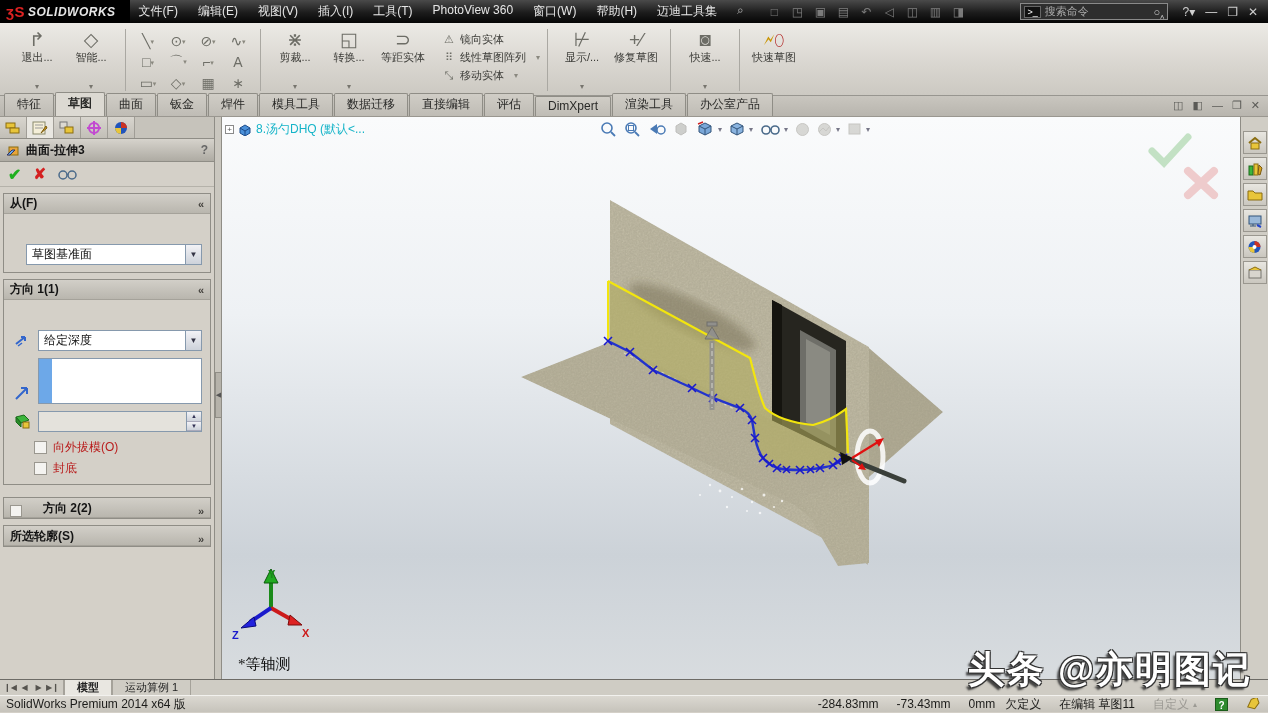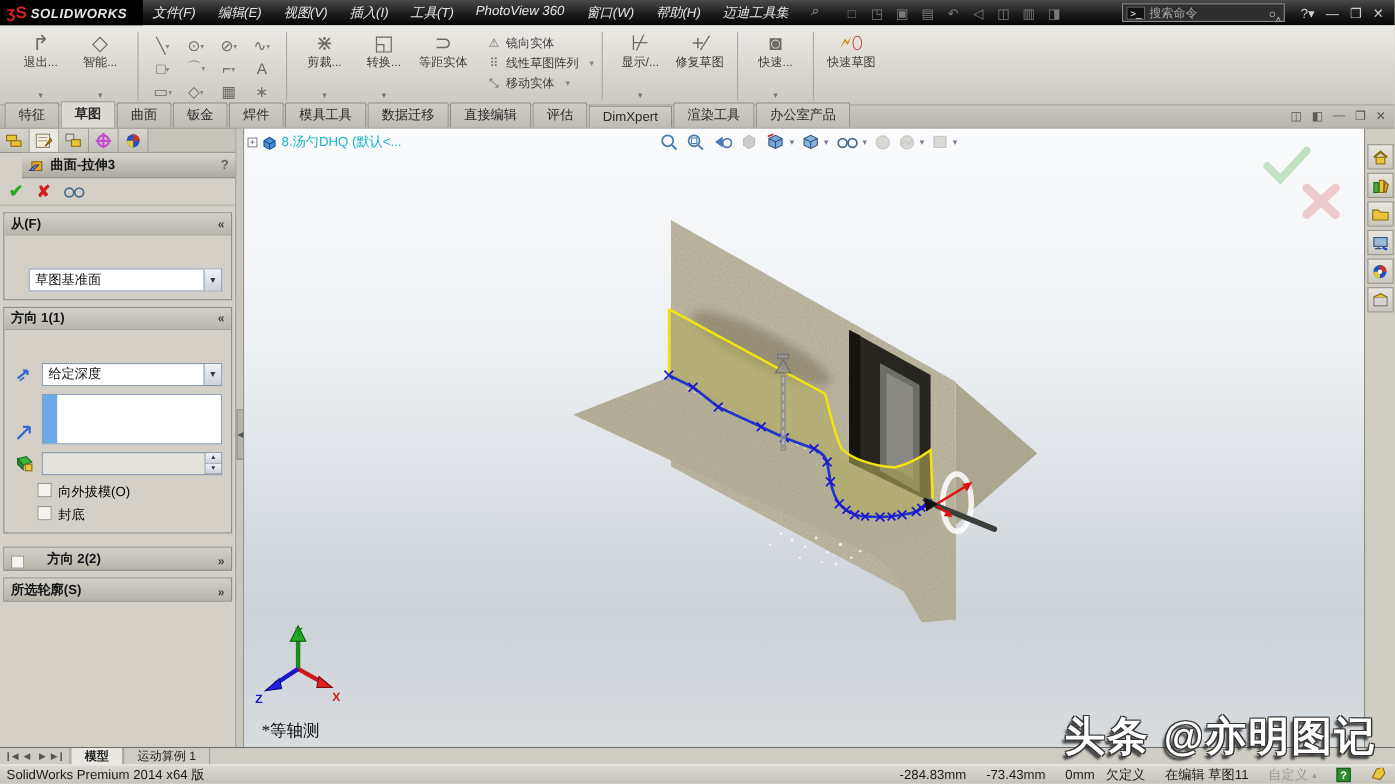--- a/index.html
+++ b/index.html
@@ -3,21 +3,21 @@
 <meta charset="utf-8">
 <style>
   * { margin:0; padding:0; box-sizing:border-box; }
   html,body { width:1268px; height:713px; overflow:hidden; font-family:"Liberation Sans",sans-serif; background:#d4d0c8; position:relative; }
 
   
   .titlebar { height:23px; background:linear-gradient(#4a4a4a,#1c1c1c 55%,#050505); display:flex; align-items:center; color:#e6e6e6; font-size:12px; }
   .logo { display:flex; align-items:center; padding:0 14px 0 6px; height:100%; background:#000; font-weight:bold; font-style:italic; letter-spacing:.5px; }
   .logo .dz { color:#d22; font-size:15px; margin-right:3px; font-style:normal; }
   .menus { display:flex; gap:2px; }
-  .menus span { padding:2px 9px; cursor:default;font-style:italic; }
+  .menus span { padding:2px 9px; cursor:default; }
   .qat { display:flex; gap:8px; margin-left:14px; color:#9a9a9a; font-size:12px; opacity:.75; }
   .qat span { width:15px; text-align:center; }
   .searchbox { margin-left:auto; display:flex; align-items:center; border:1px solid #8a8a8a; background:#2e2e2e; height:17px; width:148px; font-size:11px; color:#aaa; padding:0 3px; gap:4px; }
   .searchbox .swmini { background:#111; border:1px solid #666; color:#fff; font-size:9px; padding:0 2px; }
   .searchbox .mag { margin-left:auto; color:#ccc; }
   .winbtns { display:flex; gap:10px; padding:0 10px 0 14px; color:#cfcfcf; font-size:12px; }
 
   
   .ribbon { height:73px; background:linear-gradient(#eceae5,#d8d5cf 60%,#ccc9c2); border-bottom:1px solid #989690; display:flex; align-items:stretch; padding:2px 2px 0 4px; }
   .rgroup { display:flex; align-items:stretch; padding:2px 6px; }
@@ -42,40 +42,40 @@
   .doccontrols { position:absolute; right:8px; top:3px; display:flex; gap:9px; color:#5a5a56; font-size:11px; }
 
   
   .mainrow { display:flex; height:562px; }
 
   
   .leftpanel { width:215px; background:#d4d0c8; border-right:1px solid #8f8d86; display:flex; flex-direction:column; font-size:12px; }
   .pmtabs { height:22px; display:flex; border-bottom:1px solid #8f8d86; background:#c6c3bb; }
   .pmtab { width:27px; display:flex; align-items:center; justify-content:center; border-right:1px solid #a09d96; background:linear-gradient(#d8d5ce,#c2bfb7); }
   .pmtab.active { background:#e9e7e1; }
-  .pmheader { height:23px; background:linear-gradient(#d6d3cc,#aeaba3); border-bottom:1px solid #8f8d86; display:flex; align-items:center; gap:5px; padding:0 6px; font-weight:bold; color:#141414;margin-left:20px; }
+  .pmheader { height:23px; background:linear-gradient(#d6d3cc,#aeaba3); border-bottom:1px solid #8f8d86; display:flex; align-items:center; gap:5px; padding:0 6px; font-weight:bold; color:#141414; }
   .pmheader .qmark { margin-left:auto; color:#666; font-weight:bold; }
   .pmactions { height:25px; display:flex; align-items:center; gap:12px; padding-left:8px; border-bottom:1px solid #b5b2aa; }
   .okmark { color:#1faf1f; font-weight:bold; font-size:16px; }
   .xmark { color:#d42020; font-weight:bold; font-size:15px; }
   .secbox { border:1px solid #8f8d86; margin:6px 3px 0; background:#d4d0c8; }
   .sechead { height:20px; background:linear-gradient(#d2cfc8,#b9b6ae); display:flex; align-items:center; padding:0 6px; font-weight:bold; color:#141414; border-bottom:1px solid #a5a29a; }
   .sechead .chev { margin-left:auto; color:#44423e; font-size:11px; }
   .secbody { padding:7px 8px;margin-top:23px; }
   .combo { height:21px; background:#fff; border:1px solid #8699ad; display:flex; align-items:center; padding-left:5px; color:#111; position:relative; }
   .combo .cbtn { position:absolute; right:0; top:0; bottom:0; width:16px; background:linear-gradient(#f2f2f6,#cdd2da); border-left:1px solid #8699ad; display:flex; align-items:center; justify-content:center; font-size:8px; color:#334; }
   .rowi { display:flex; align-items:flex-end; gap:6px; margin-bottom:7px; }
   .rowicon { width:20px; text-align:center; font-size:13px; padding-top:1px; }
   .selbox { flex:1; height:46px; background:#fff; border:1px solid #8699ad; position:relative; }
   .selbox .selstrip { position:absolute; left:0; top:0; bottom:0; width:13px; background:#6da8e8; }
   .spin { flex:1; height:21px; background:#fff; border:1px solid #8699ad; display:flex; align-items:center; padding-left:5px; color:#111; position:relative; }
   .spin .arrows { position:absolute; right:0; top:0; bottom:0; width:15px; border-left:1px solid #8699ad; display:flex; flex-direction:column; }
   .spin .arrows i { flex:1; font-style:normal; font-size:6px; display:flex; align-items:center; justify-content:center; background:linear-gradient(#f2f2f6,#cdd2da); color:#335; border-bottom:1px solid #aab; }
   .spin.disabled { background:#e4e2dc; }
-  .chkrow { display:flex; gap:6px; color:#000000; margin:4px 0 0 22px; }
+  .chkrow { display:flex; align-items:center; gap:6px; color:#b91c1c; margin:4px 0 0 22px; }
   .chk { width:13px; height:13px; background:#f4f3f0; border:1px solid #9a978f; }
   .collhead { display:flex; align-items:flex-end; gap:21px; }
   .dblchev { margin-left:auto; color:#44423e; font-size:11px; }
 
   
   .splitter { width:7px; background:#cac7bf; border-right:1px solid #8f8d86; position:relative; }
   .splitter .grab { position:absolute; top:255px; left:0; width:7px; height:46px; background:#b5b2aa; border:1px solid #8f8d86; display:flex; align-items:center; justify-content:center; font-size:7px; color:#555; }
 
   
   .viewport { flex:1; position:relative; background:linear-gradient(180deg,#fafbfc 0%,#eef1f4 35%,#ccd2d8 78%,#d8dcdf 100%); overflow:hidden; }

